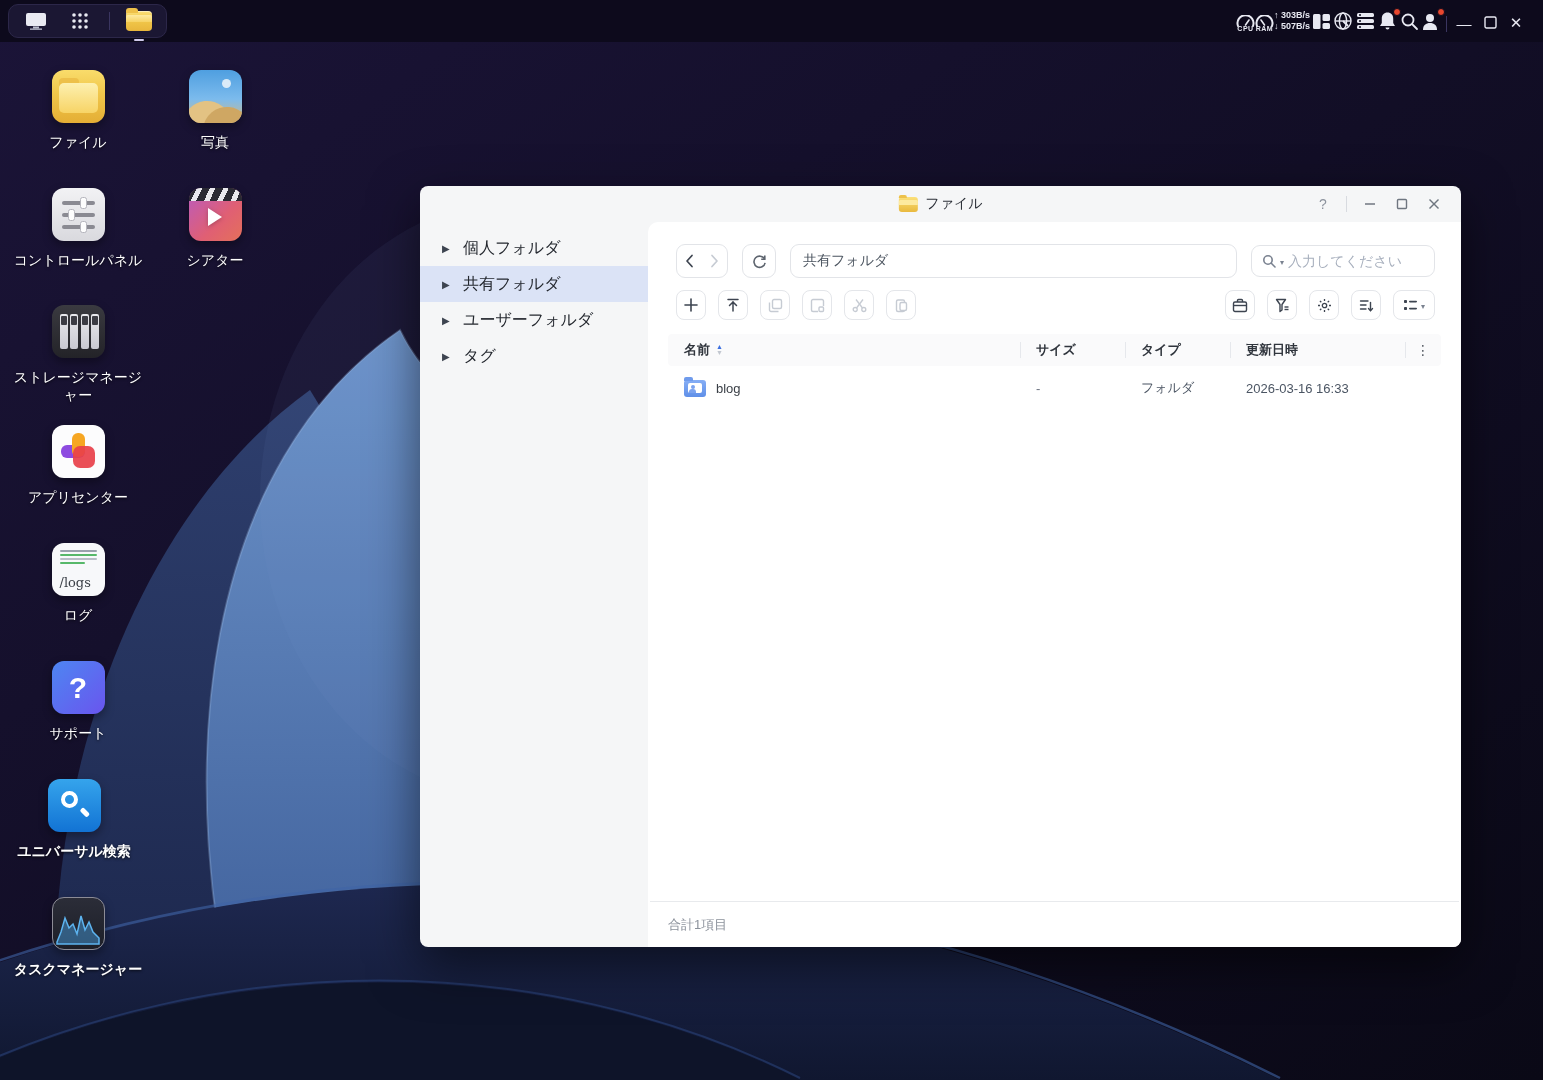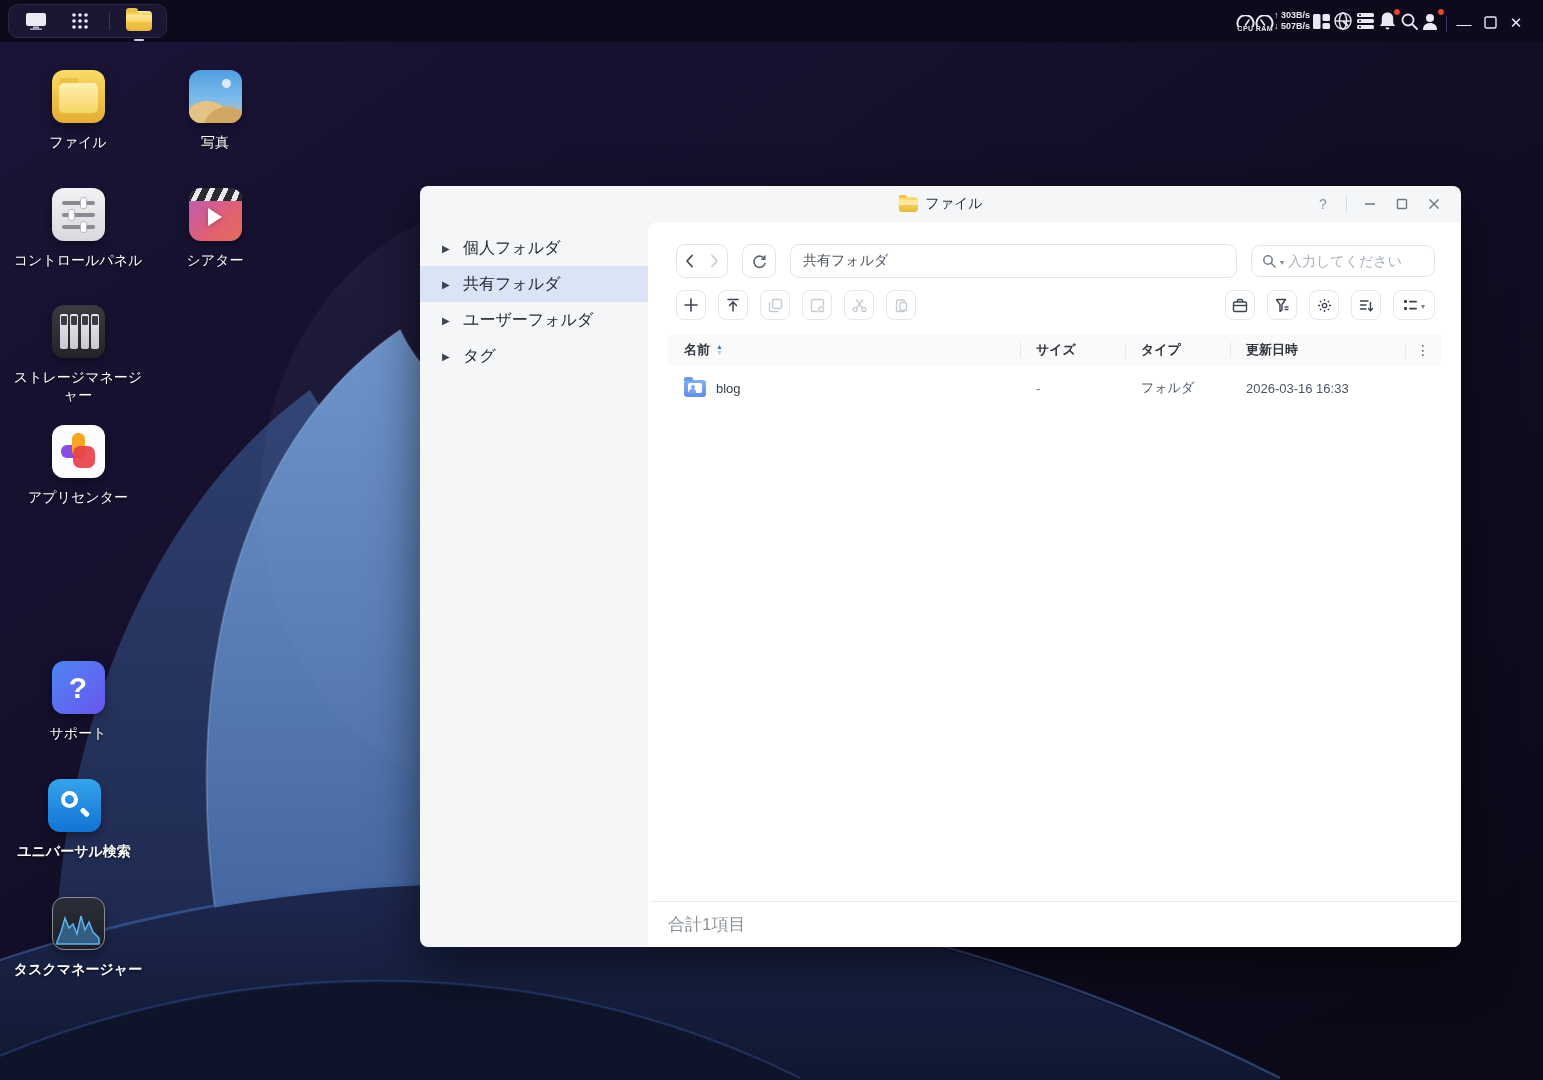--- a/index.html
+++ b/index.html
@@ -175,21 +175,21 @@
   .rowfolder::before { content:""; position:absolute; left:0; top:-2.5px; width:9px; height:4px;
     background:#6f9bec; border-radius:2px 2px 0 0; }
   .rowfolder .card { position:absolute; left:4px; top:3.5px; width:14px; height:10px; background:#fff;
     border-radius:2px; }
   .rowfolder .card::before { content:""; position:absolute; left:2.5px; top:1.5px; width:4px; height:4px;
     border-radius:50%; background:#7aa2ef; }
   .rowfolder .card::after { content:""; position:absolute; left:1px; top:5.5px; width:7px; height:4px;
     border-radius:3px 3px 0 0; background:#7aa2ef; }
 
   .statusbar { flex:0 0 auto; height:46px; border-top:1px solid #e8eaed; display:flex;
-    align-items:center; padding-left:18px; font-size:17px; color:#8b919b; margin:0 2px; }
+    align-items:center; padding-left:18px; font-size:13px; color:#8b919b; margin:0 2px; }
 </style>
 </head>
 <body>
 
 <div class="stage">
 
   <svg class="wallpaper" viewBox="0 0 1543 1080" preserveAspectRatio="none">
     <defs>
       <linearGradient id="bg" x1="0" y1="0" x2="1" y2="1">
         <stop offset="0" stop-color="#1b1438"></stop>
@@ -372,20 +372,30 @@
     <div class="lbl">ストレージマネージャー</div>
   </div>
   <div class="dicon" style="left:8px; top:425px;">
     <div class="art art-app">
         <div class="a2"></div>
         <div class="a1"></div>
         <div class="a3"></div>
       </div>
     <div class="lbl">アプリセンター</div>
   </div>
+  <div class="dicon" style="left:8px; top:543px;">
+    <div class="art art-log">
+      <div class="ln" style="background:#9aa2ad; margin-top:7px;"></div>
+      <div class="ln" style="background:#57b86a;"></div>
+      <div class="ln" style="background:#b8bdc6;"></div>
+      <div class="ln" style="background:#57b86a; margin-right:20px;"></div>
+      <div class="logs-text">/logs</div>
+    </div>
+    <div class="lbl">ログ</div>
+  </div>
   <div class="dicon" style="left:8px; top:661px;">
     <div class="art art-support">
         <span class="q">?</span>
       </div>
     <div class="lbl">サポート</div>
   </div>
   <div class="dicon" style="left:4px; top:779px;font-weight:bold;">
     <div class="art art-search">
         <div class="ring"></div>
         <div class="hnd"></div>

